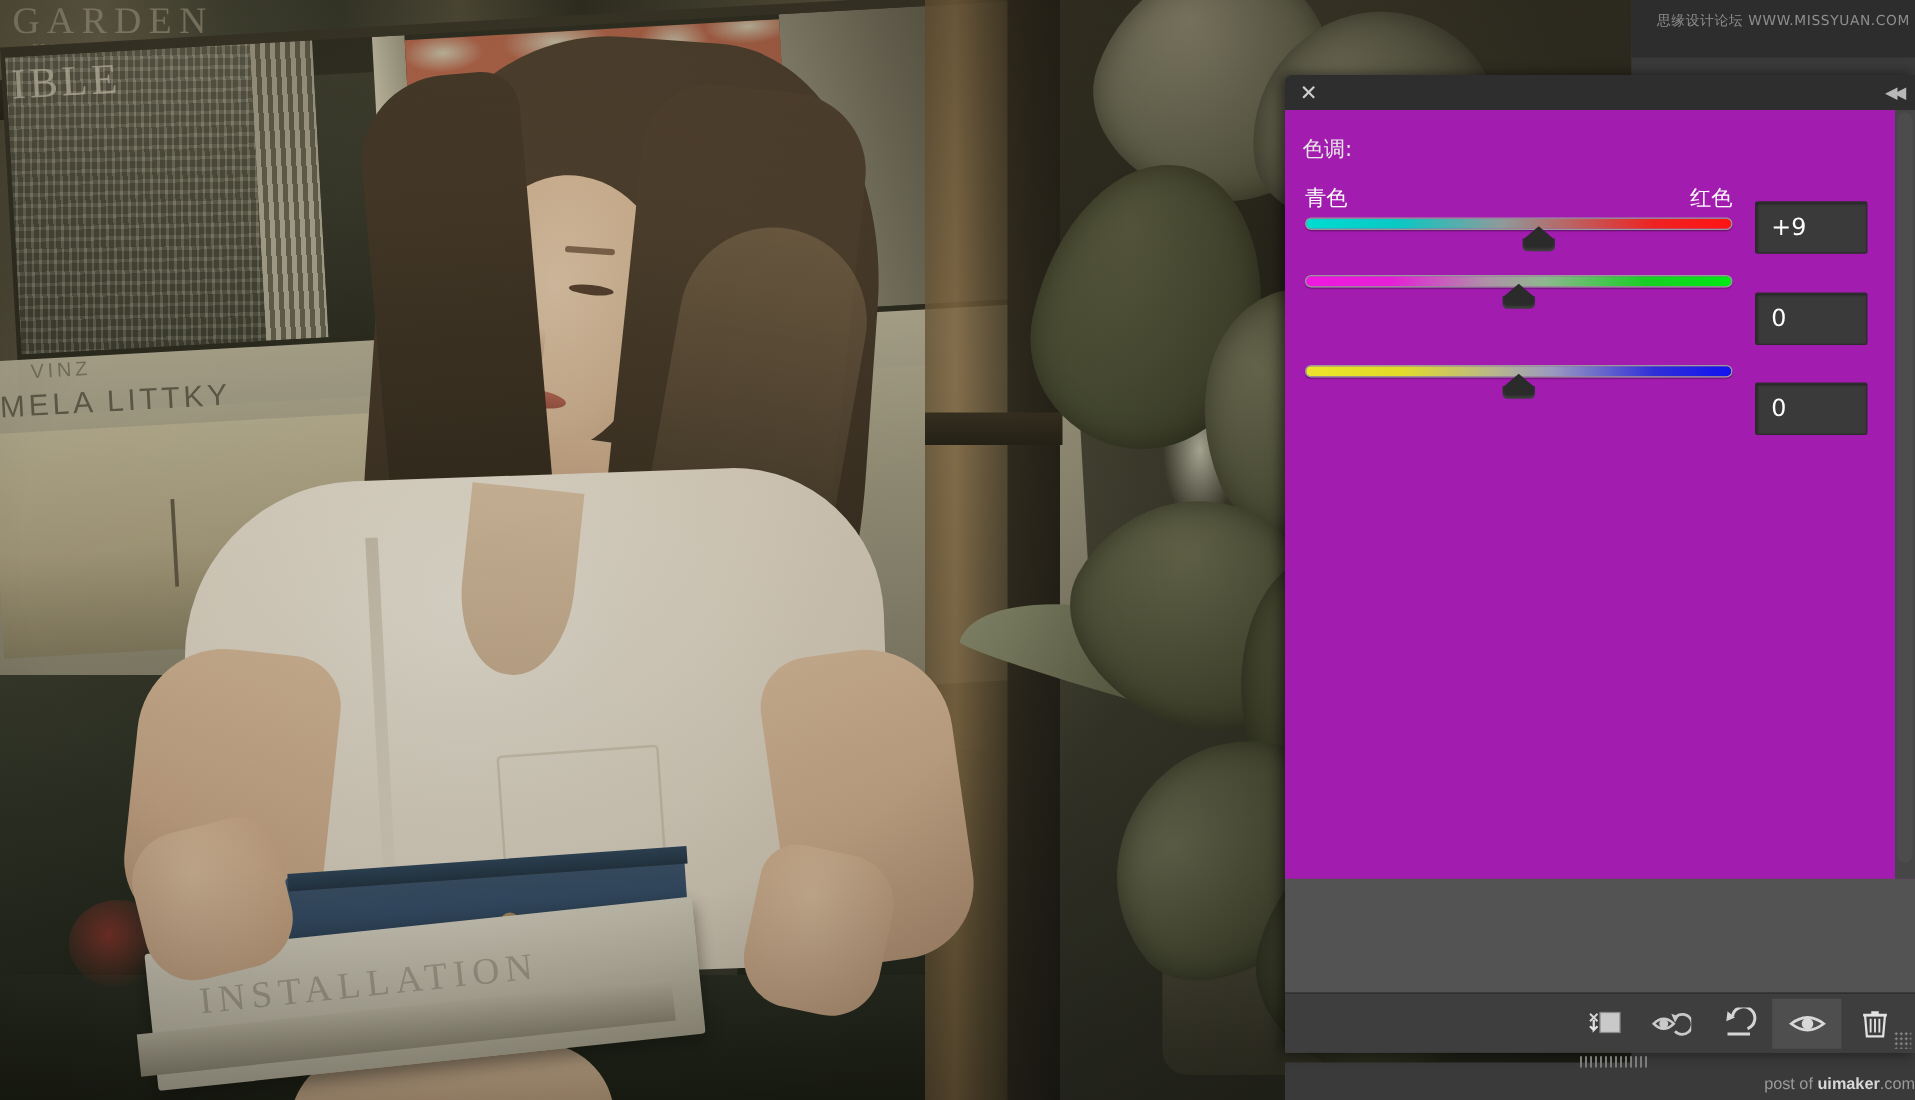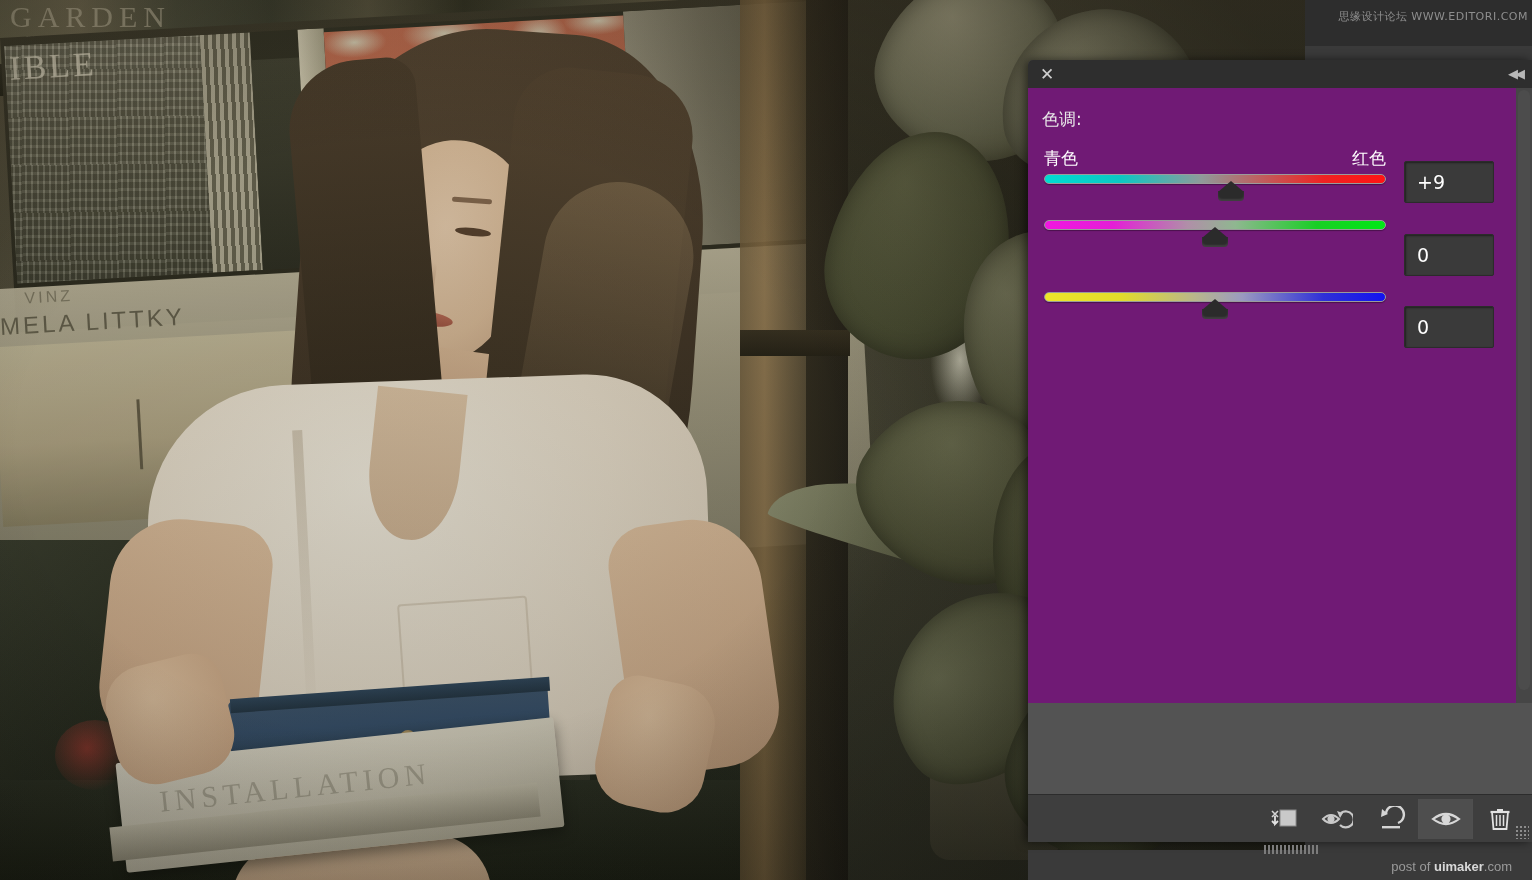--- a/index.html
+++ b/index.html
@@ -373,21 +373,21 @@
   }
 
   
   #wm-top {
     position: absolute; right: 4px; top: 9px;
     color: #8e8e8e; font-size: 11px; letter-spacing: .5px;
     font-family: "DejaVu Sans", sans-serif;
     white-space: nowrap;
   }
   #wm-bottom {
-    position: absolute; right: 20px; bottom: 6px;
+    position: absolute; right: 0; bottom: 6px;
     color: #9a9a9a; font-size: 13px; white-space: nowrap;
     font-family: "Liberation Sans", sans-serif;
   }
   #wm-bottom b { color: #d8d8d8; font-weight: bold; }
 
   
   .chrome-top {
     position:absolute; left: 1305px; top: 0; width: 227px; height: 46px;
     background: #2d2d2d;
   }
@@ -470,21 +470,21 @@
     border: 1px solid #6e6e6e;
     display:flex; align-items:center; justify-content:center;
   }
   .mask-dot { width: 13px; height: 13px; border-radius:50%; background:#3c3c3c; }
   .adj-title {
     color: #efefef; font-size: 18px; margin-left: 6px;
     font-family: "DejaVu Sans", "Liberation Sans", sans-serif;
   }
 
   
-  .panel-body { position: relative; height: 615px; background: #701a75; }
+  .panel-body { position: relative; height: 615px; background: #a21caf; }
   .scroll-gutter {
     position: absolute; right: 0; top: 0; width: 16px; height: 615px;
     background: #464646;
   }
   .scroll-thumb {
     position: absolute; right: 2px; top: 2px; width: 12px; height: 600px;
     background: #4c4c4c; border-radius: 6px;
   }
 
   .row-tone {
@@ -694,21 +694,21 @@
   <div class="ph hand-l"></div>
   <div class="ph hand-r"></div>
 
   <div class="ph grade"></div>
 </div>
 
 <div class="chrome-top2"></div>
 <div class="chrome-top"></div>
 <div class="chrome-bottom"></div>
 
-<div id="wm-top">思缘设计论坛 WWW.EDITORI.COM</div>
+<div id="wm-top">思缘设计论坛 WWW.MISSYUAN.COM</div>
 
 <div id="wm-bottom"><span>post of </span><b>uimaker</b><span>.com</span></div>
 
 <div id="panel">
 
   <div class="panel-titlebar">
     <div class="close-x">✕</div>
     <div class="collapse-btn">◀◀</div>
   </div>
 

